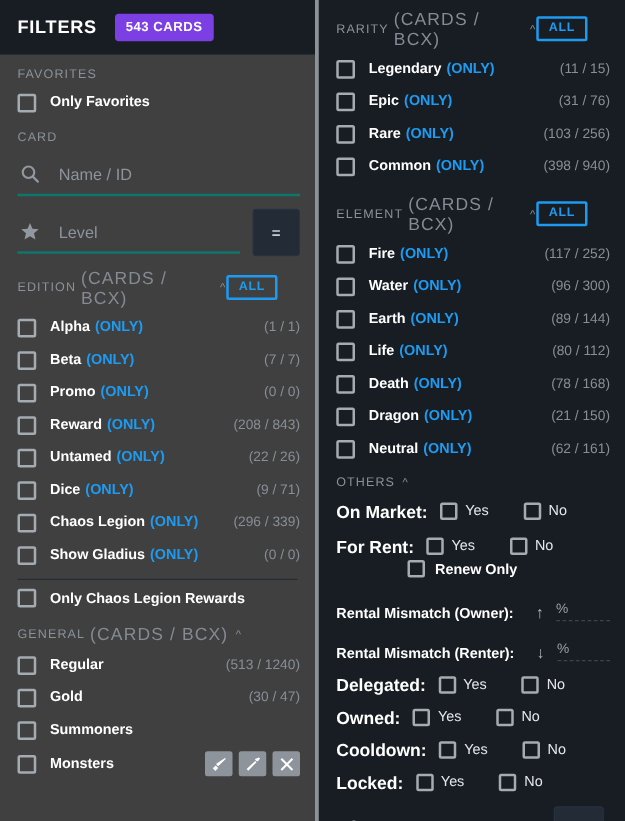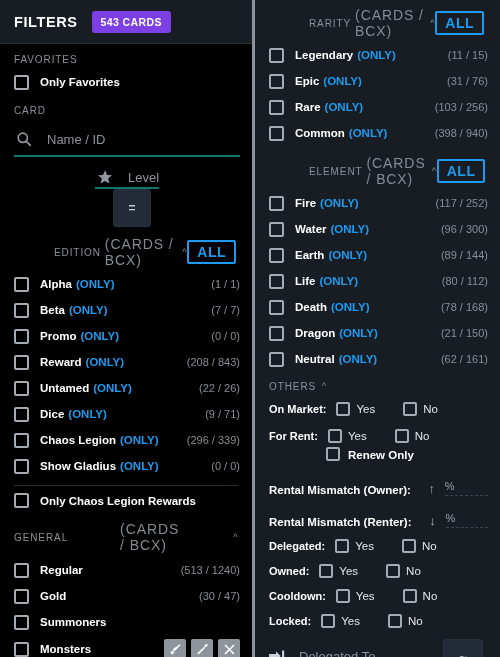--- a/index.html
+++ b/index.html
@@ -13,21 +13,21 @@
     width: 500px; height: 657px;
     display: flex;
     background: #181d23;
     position: relative;
   }
 
   
   .col-left {
     width: 252px;
     height: 657px;
-    background: #000000;
+    background: #404040;
     position: relative;
     overflow: hidden;
   }
   .divider-v {
     position: absolute;
     left: 252px; top: 0;
     width: 3px; height: 657px;
     background: #8c9299;
     z-index: 5;
   }
@@ -79,28 +79,27 @@
   .caret {
     margin-left: 6px;
     color: #8a9199;
     font-size: 9px;
     line-height: 1;
   }
   .sec-head {
     display: flex;
     align-items: center;
     justify-content: space-between;
-    padding: 9px 16px 3px 14px;
-    margin-left: 40px;
+    padding: 9px 30px 3px 14px;
   }
   .sec-head .sec-label { padding: 0; }
   .all-btn {
     border: 2px solid #1e9bf0;
     color: #1e9bf0;
-    font-size: 14px;
+    font-size: 10px;
     font-weight: bold;
     letter-spacing: .5px;
     padding: 2px 8px;
     border-radius: 2px;
     background: transparent;
     cursor: pointer;
     line-height: 1.15;
   }
 
   
@@ -209,21 +208,21 @@
 
   
   .yn-row {
     display: flex;
     align-items: center;
     padding: 5px 12px 5px 14px;
     min-height: 25px;
   }
   .yn-name {
     color: #ffffff;
-    font-size: 11px;
+    font-size: 14px;
     font-weight: bold;
     white-space: nowrap;
   }
   .yn-group {
     display: flex;
     align-items: center;
     margin-left: 10px;
   }
   .yn-group .txt {
     color: #e4e7ea;
@@ -344,21 +343,21 @@
         <span class="in-icon">
           <svg width="16" height="16" viewBox="0 0 16 16" fill="none" stroke="#9198a0" stroke-width="1.7">
             <circle cx="6.8" cy="6.8" r="4.6"></circle>
               <line x1="10.3" y1="10.3" x2="14.3" y2="14.3" stroke-linecap="round"></line>
           </svg>
         </span>
         <span class="in-ph">Name / ID</span>
       </div>
     </div>
 
-    <div class="input-row" style="padding-top:10px;flex-direction:column;">
+    <div class="input-row" style="padding-top:10px;">
       <div class="input-line">
         <span class="in-icon">
           <svg width="16" height="16" viewBox="0 0 16 16" fill="#9198a0">
             <polygon points="8,1.3 10,5.9 15,6.3 11.2,9.6 12.4,14.5 8,11.9 3.6,14.5 4.8,9.6 1,6.3 6,5.9"></polygon>
           </svg>
         </span>
         <span class="in-ph">Level</span>
       </div>
       <div class="eq-btn">=</div>
     </div>
@@ -422,21 +421,21 @@
       </div>
     </div>
 
     <div class="hr-thin"></div>
 
     <div class="row" style="padding-top:7px;">
       <span class="cb"></span>
       <span class="lbl">Only Chaos Legion Rewards</span>
     </div>
 
-    <div class="sec-label" style="padding-top:9px;gap:48px;">
+    <div class="sec-label" style="padding-top:9px;">
       <span class="main">GENERAL</span>
       <span class="sub">(CARDS / BCX)</span>
       <span class="caret">^</span>
     </div>
     <div>
       <div class="row">
         <span class="cb"></span>
         <span class="lbl">Regular</span>
         <span class="count">(513 / 1240)</span>
       </div>

